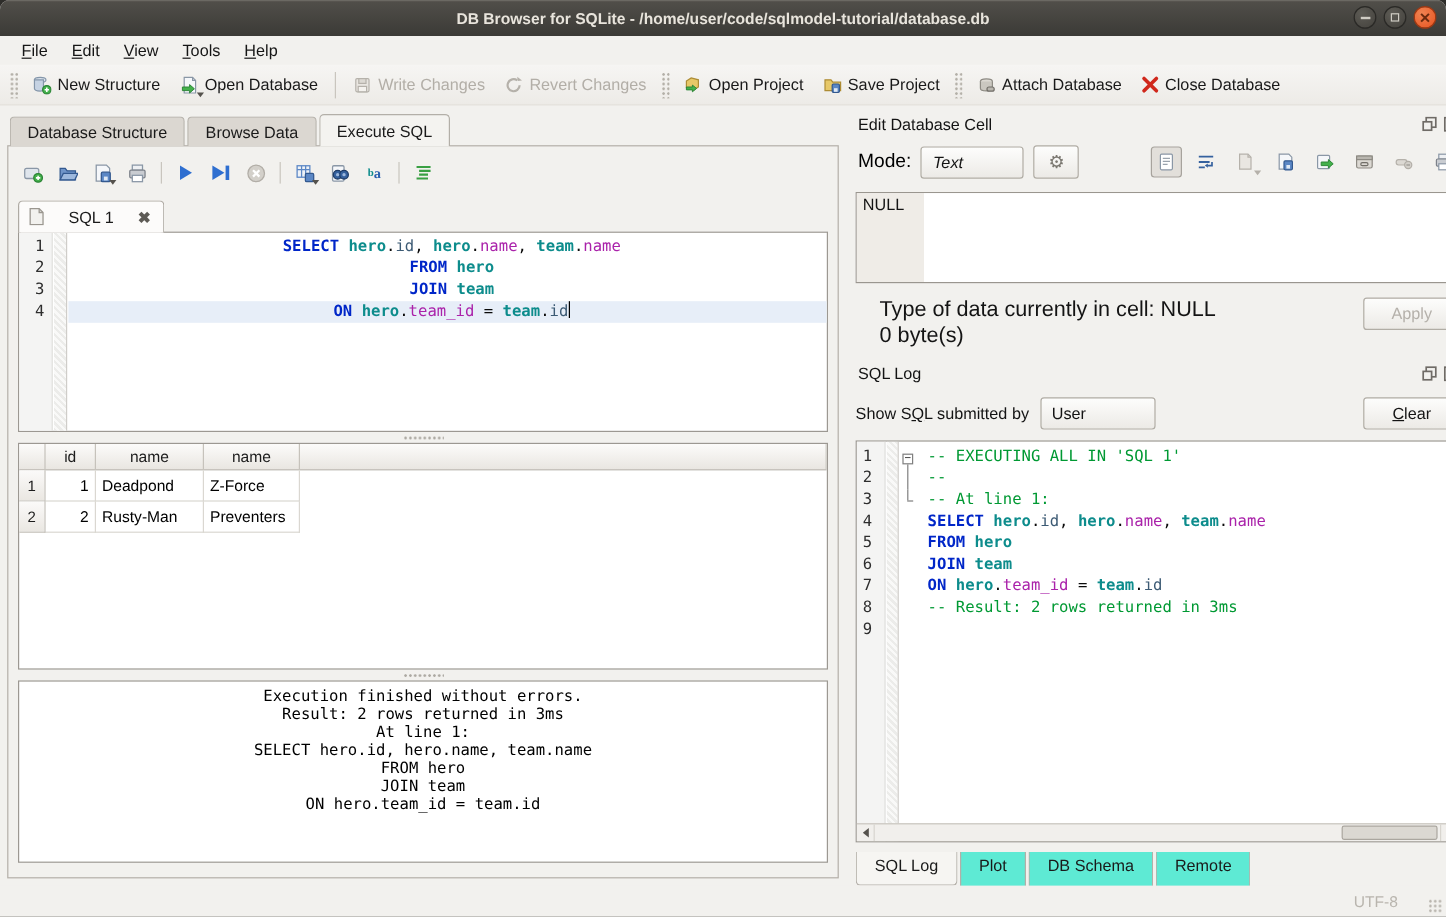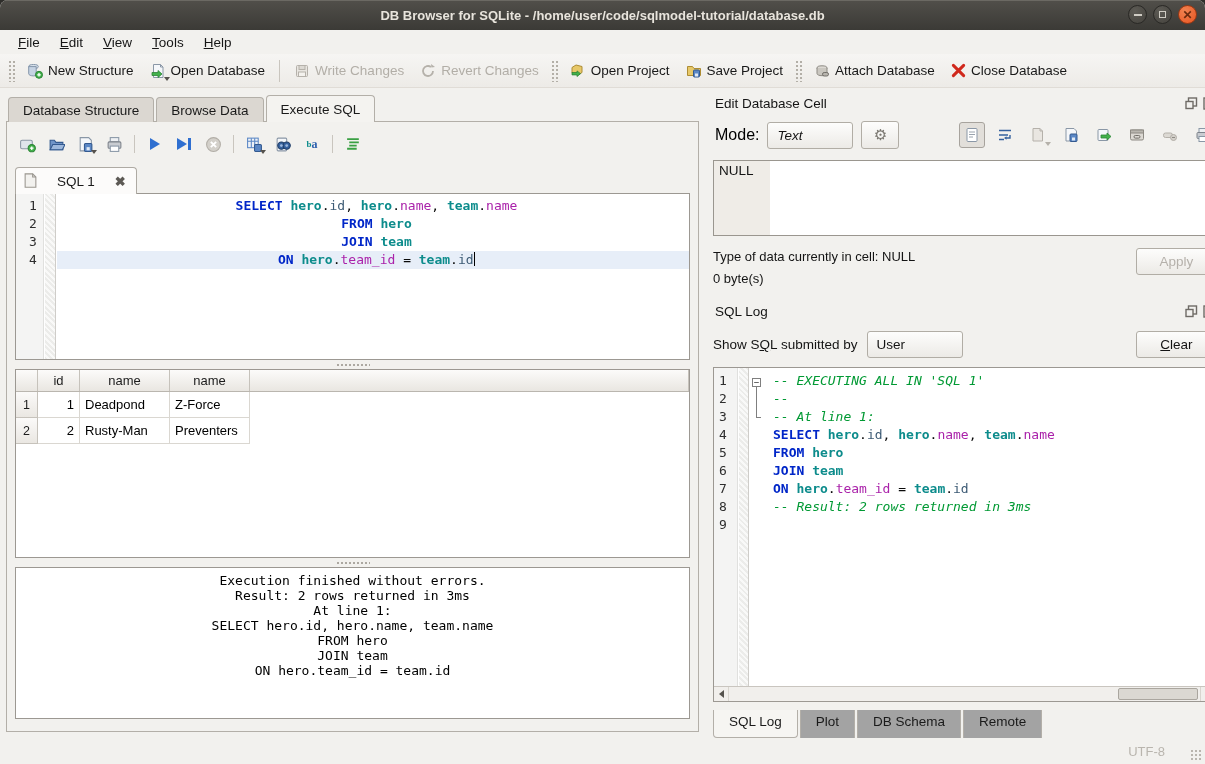--- a/index.html
+++ b/index.html
@@ -71,21 +71,21 @@
   .code-row .hatch-cell { width:12px; flex:0 0 12px; }
   .code-row .fold { width:16px; flex:0 0 16px; position:relative; }
   .code-row .code { flex:1; padding-left:7px; white-space:pre; }
   .code-row.current .code { background:#e7eef8; }
   .caret { display:inline-block; width:1.5px; height:14px; background:#000; vertical-align:-2px; }
   .tok-kw  { color:#0026c8; font-weight:bold; }
   .tok-tbl { color:#0d8c8c; font-weight:bold; }
   .tok-fld { color:#aa22aa; }
   .tok-id  { color:#3c5a74; }
   .tok-pl  { color:#0a0a0a; }
-  .tok-cm  { color:#009933;font-style:italic; }
+  .tok-cm  { color:#009933; }
   .fold-box { display:inline-block; width:9px; height:9px; border:1px solid #7f7f7f; background:#fff; color:#333;
               font-size:9px; line-height:7px; text-align:center; margin:4px 0 0 2px; font-family:"DejaVu Sans Mono", monospace; }
   .fold.start::before { content:''; position:absolute; left:6px; top:15px; bottom:0; border-left:1px solid #7f7f7f; }
   .fold.mid::before   { content:''; position:absolute; left:6px; top:0; bottom:0; border-left:1px solid #7f7f7f; }
   .fold.end::before   { content:''; position:absolute; left:6px; top:0; height:9px; border-left:1px solid #7f7f7f; }
   .fold.end::after    { content:''; position:absolute; left:6px; top:9px; width:5px; border-top:1px solid #7f7f7f; }
 
   .splitter { height:9px; flex:0 0 9px; display:flex; align-items:center; justify-content:center; }
   .splitter span { width:34px; height:4px; background-image:radial-gradient(#aca8a1 1px, transparent 1.2px); background-size:4px 4px; }
 
@@ -123,37 +123,37 @@
   .btn.disabled { color:#b5b1ab; }
   .gear-btn { width:38px; height:28px; }
   .cicon { width:26px; height:26px; display:flex; align-items:center; justify-content:center; position:relative; }
   .cicon.checked { border:1px solid #a7a39d; border-radius:3px; background:#e2dfda; }
   .cell-icons { display:flex; gap:7px; margin-left:52px; align-items:center; }
 
   .cell-box { height:76px; flex:0 0 76px; border:1px solid #9a968f; background:#fff; display:flex; }
   .cell-null { width:56px; flex:0 0 56px; background:#efece7; padding:2px 0 0 5px; font-size:13.5px; color:#141414; }
 
   .cell-info { flex:0 0 48px; display:flex; margin-top:10px; }
-  .cell-info .texts { flex:1; font-size:13px; color:#141414; line-height:22px; }
+  .cell-info .texts { flex:1; font-size:18px; color:#141414; line-height:22px;margin-left:20px; }
   .apply-btn { width:80px; align-self:flex-start; margin-top:2px; }
 
   .log-controls { height:31px; flex:0 0 31px; display:flex; align-items:center; margin-top:7px; font-size:13.5px; color:#141414; }
   .log-controls .combo { margin-left:9px; width:96px; }
   .clear-btn { width:80px; margin-left:auto; }
 
   .log-box { flex:1; margin-top:7px; min-height:0; padding-top:4px; }
   .hscroll { position:absolute; left:0; right:0; bottom:0; height:15px; background:#f1efec; border-top:1px solid #c9c5bf; }
   .hs-arrow { position:absolute; top:0; bottom:0; width:15px; display:flex; align-items:center; justify-content:center; }
   .hs-arrow.left { left:0; border-right:1px solid #d8d5cf; }
   .hs-arrow.right { right:0; border-left:1px solid #d8d5cf; }
   .tri-l { width:0; height:0; border-top:4px solid transparent; border-bottom:4px solid transparent; border-right:5px solid #55524d; }
   .hs-thumb { position:absolute; top:1px; bottom:1px; right:17px; width:80px; background:#dbd8d2; border:1px solid #aaa69f; border-radius:2px; }
 
   .bottom-tabs { height:28px; flex:0 0 28px; display:flex; margin-top:8px; padding-left:0; }
-  .btab { padding:4px 15px; font-size:13.5px; color:#1a1a1a; background:#a3a3a3; border:1px solid #b3afa8; border-top:none;
+  .btab { padding:4px 15px; font-size:13.5px; color:#1a1a1a; background:#5eead4; border:1px solid #b3afa8; border-top:none;
           border-radius:0 0 4px 4px; margin-right:2px; height:44px; }
   .btab.active { background:#f6f5f2; height:28px; }
 
   
   .statusbar { height:26px; flex:0 0 26px; background:#f2f1ee; display:flex; align-items:center; justify-content:flex-end;
                padding-right:40px; font-size:13px; color:#b9b5ae; position:relative; }
   .grip { position:absolute; right:3px; bottom:3px; width:12px; height:12px;
           background-image:radial-gradient(#b9b5ae 1px, transparent 1.2px); background-size:4px 4px; }
 </style>
 </head>

